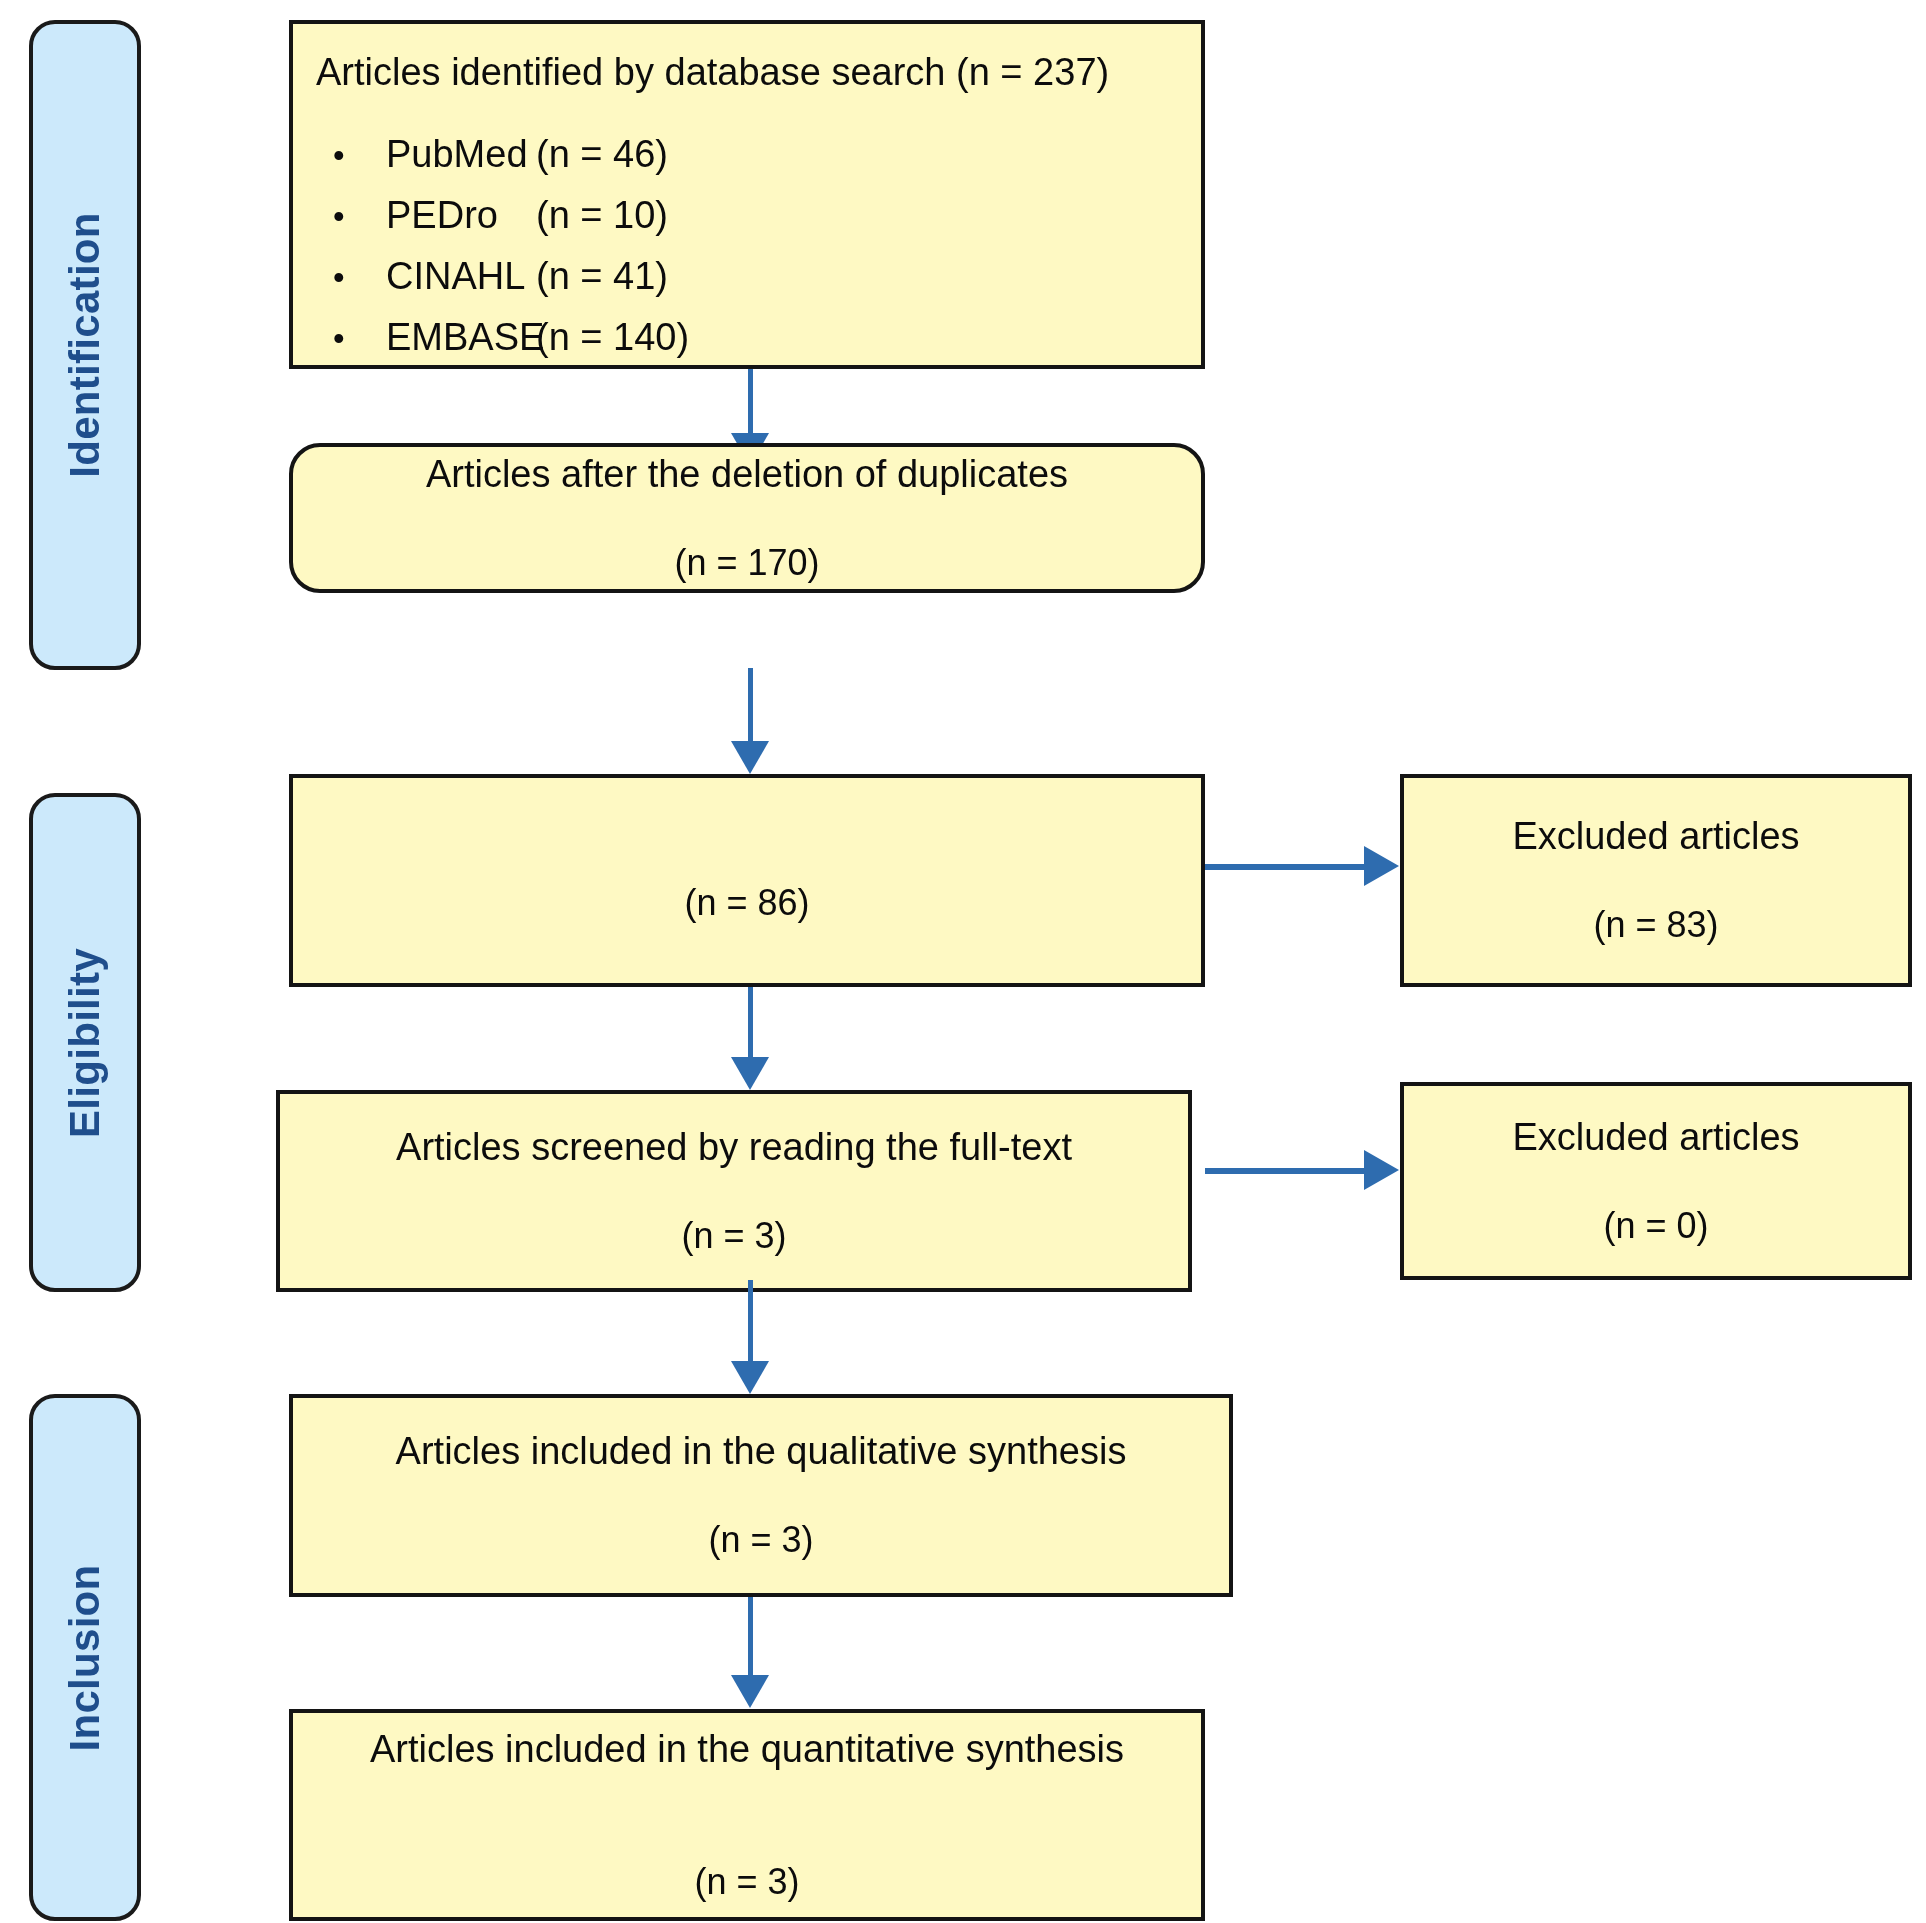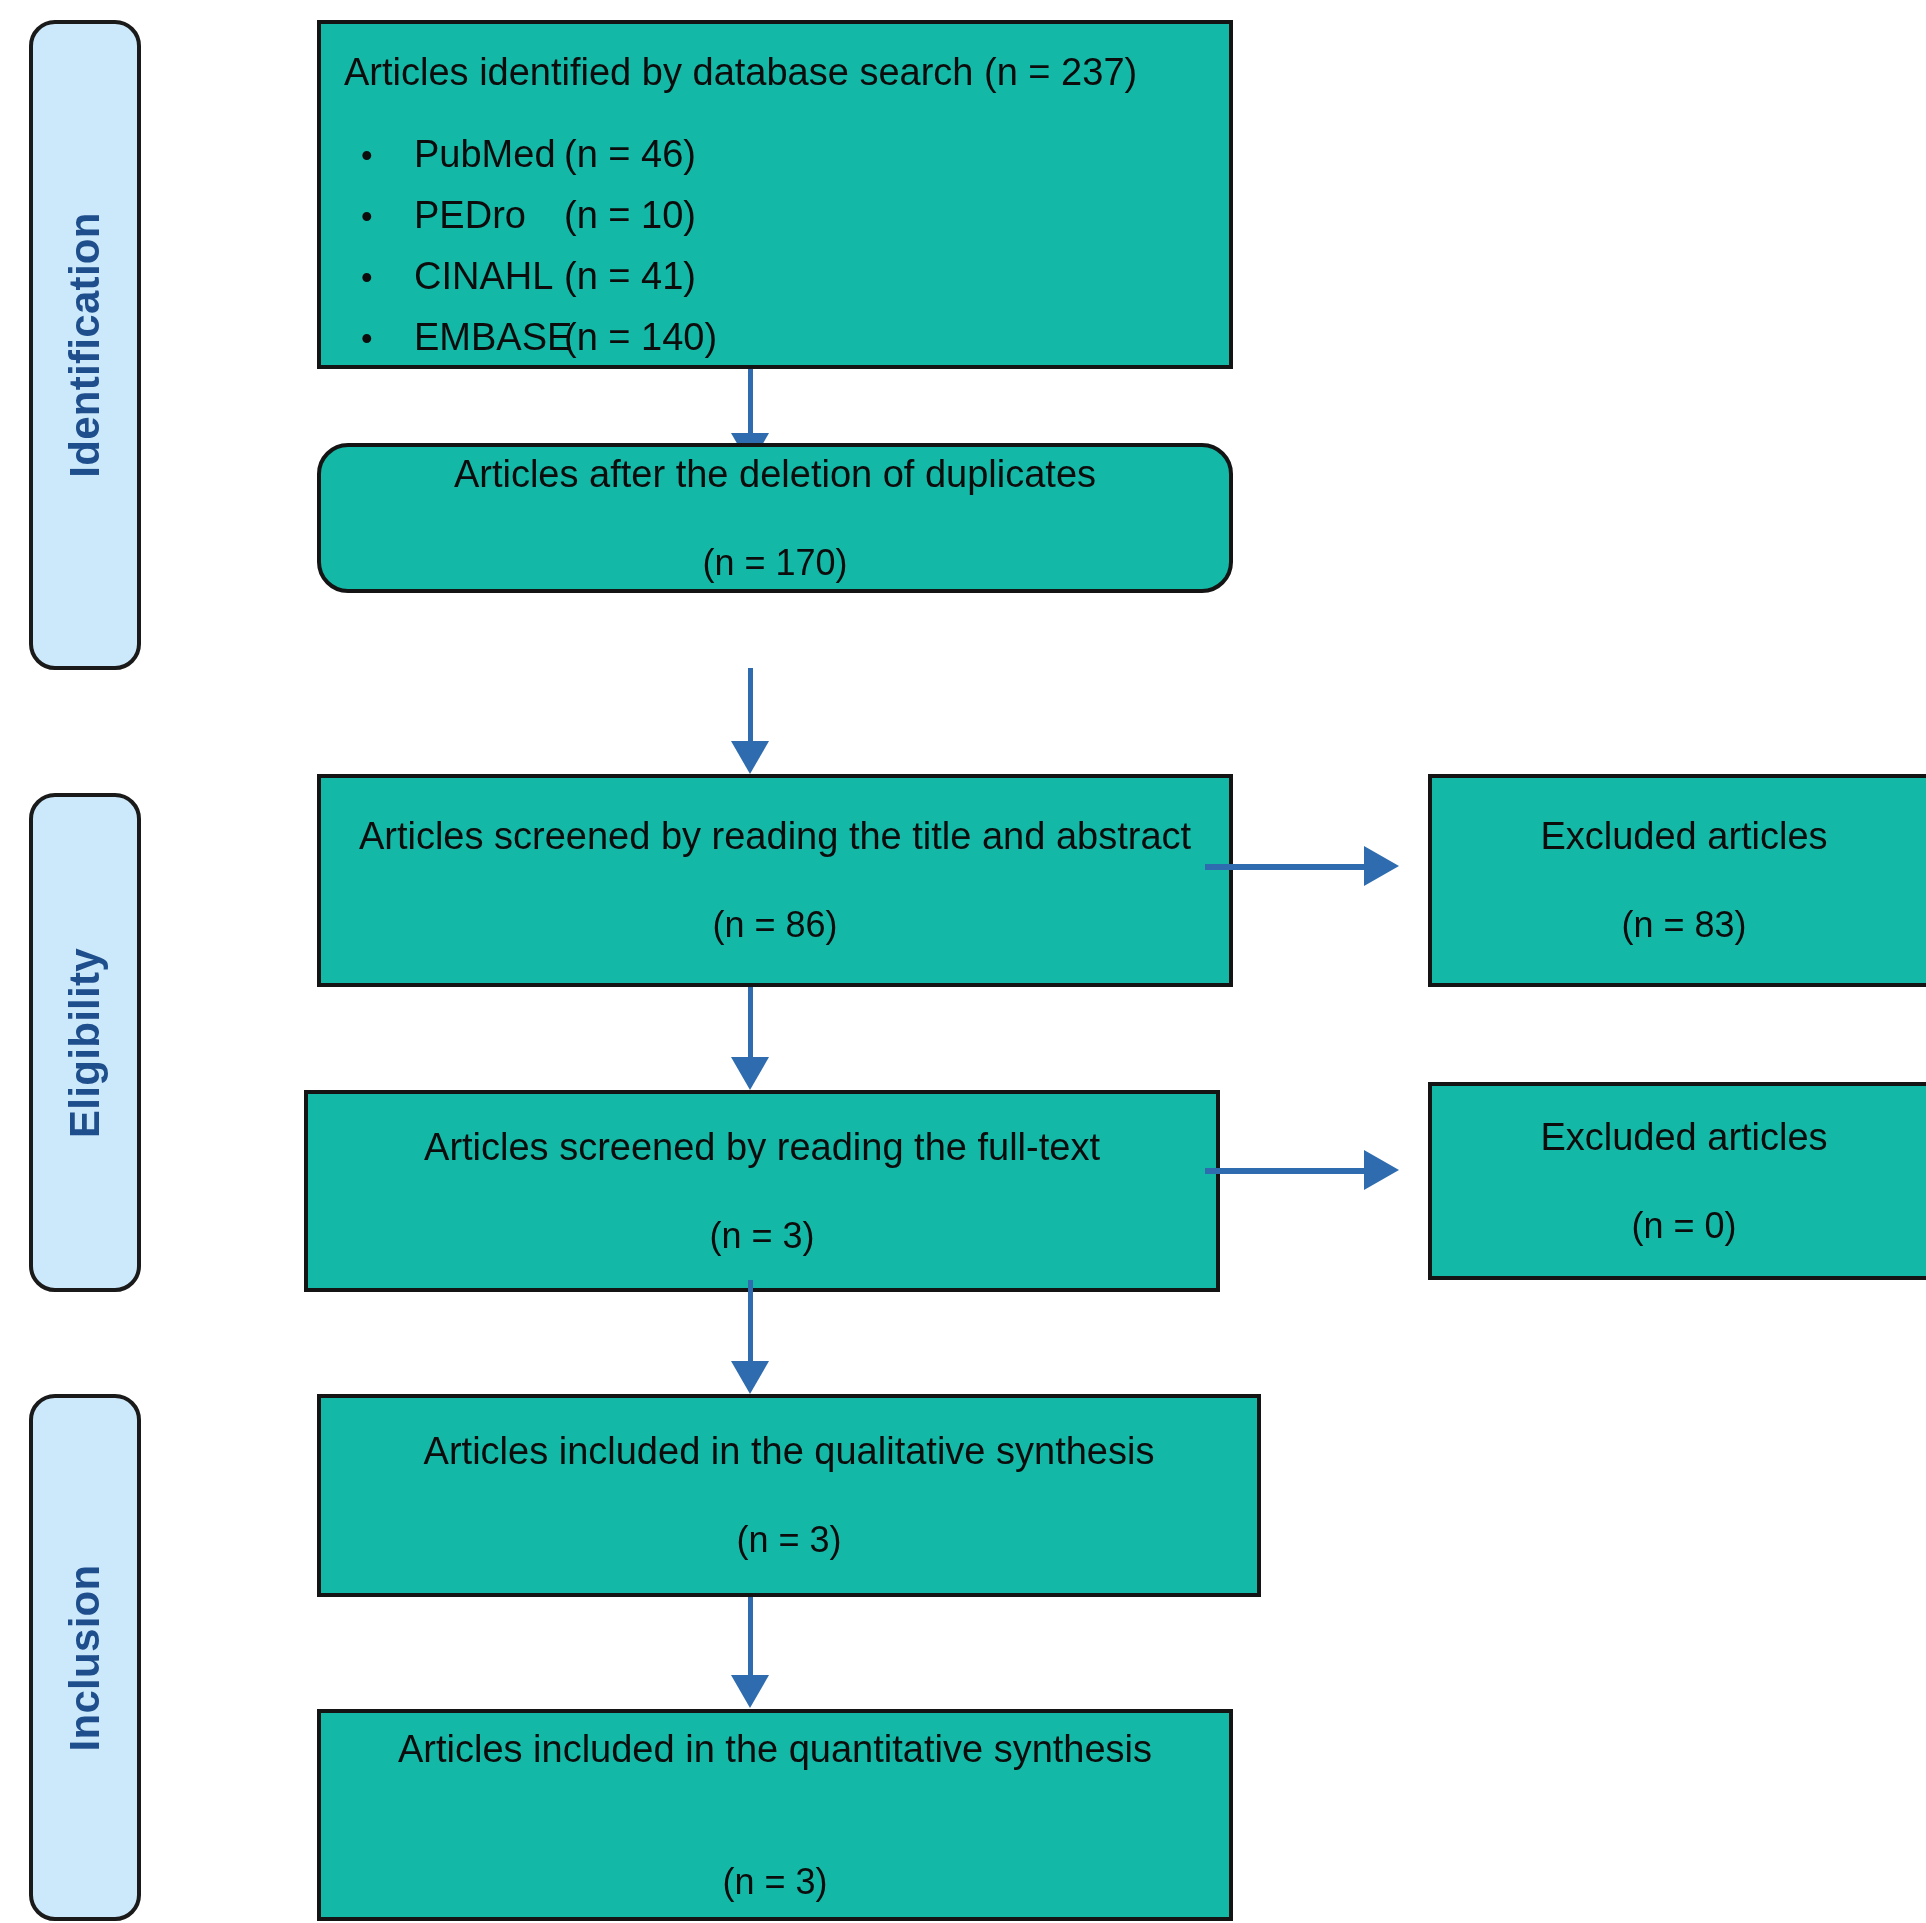--- a/index.html
+++ b/index.html
@@ -36,29 +36,28 @@
     color: #1f4e8c;
     font-weight: bold;
     font-size: 42px;
     letter-spacing: 0.3px;
     line-height: 1;
   }
 
   
   .flow-box {
     position: absolute;
-    background: #14b8a6;
+    background: #fef9c3;
     border: 4px solid #141414;
     box-sizing: border-box;
     display: flex;
     flex-direction: column;
     align-items: center;
     justify-content: center;
     padding: 0 19.5px;
-    margin-left: 28px;
   }
   .flow-box.top-align {
     justify-content: flex-start;
     align-items: flex-start;
     padding: 26px 23px;
   }
   .box-title {
     font-size: 38px;
     color: #0c0c0c;
     text-align: center;
@@ -198,21 +197,20 @@
     <div class="box-title">Articles after the deletion of duplicates</div>
     <div class="box-count">(n = 170)</div>
   </div>
 
   <div class="arrow-v" style="left:750px; top:668px; height:106px;">
     <div class="shaft" style="height:73px;"></div>
     <div class="head" style="top:73px;"></div>
   </div>
 
   <div class="flow-box" style="left:289px; top:774px; width:916px; height:213px;">
-    <div class="box-title">Articles screened by reading the title and abstract</div>
     <div class="box-count">(n = 86)</div>
   </div>
 
   <div class="arrow-h" style="left:1205px; top:867px; width:195px;">
     <div class="shaft" style="width:159px;"></div>
     <div class="head" style="left:159px;"></div>
   </div>
 
   <div class="flow-box" style="left:1400px; top:774px; width:512px; height:213px;">
     <div class="box-title">Excluded articles</div>

